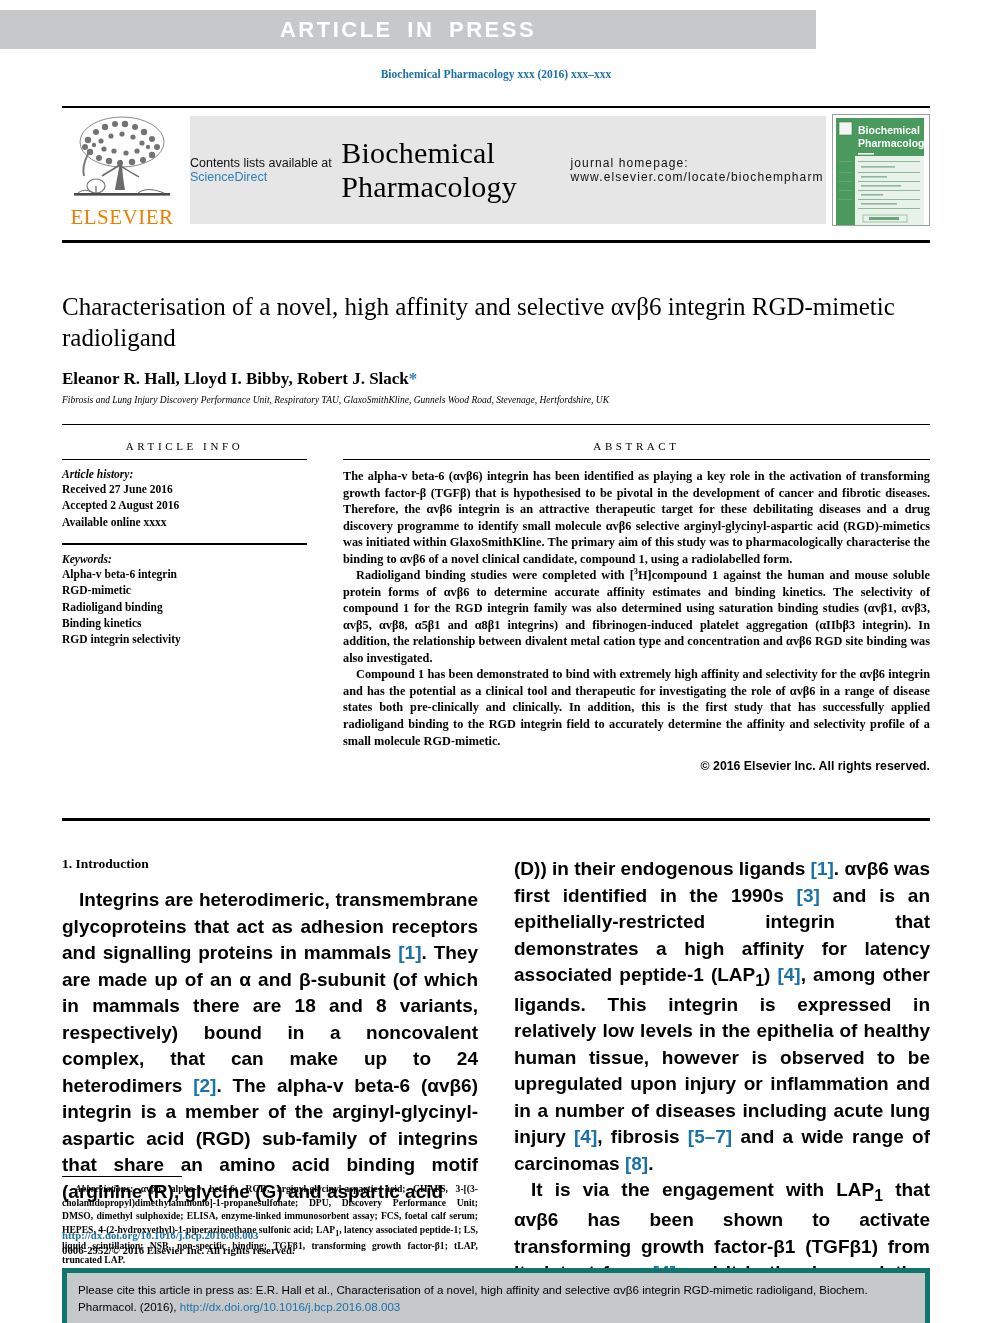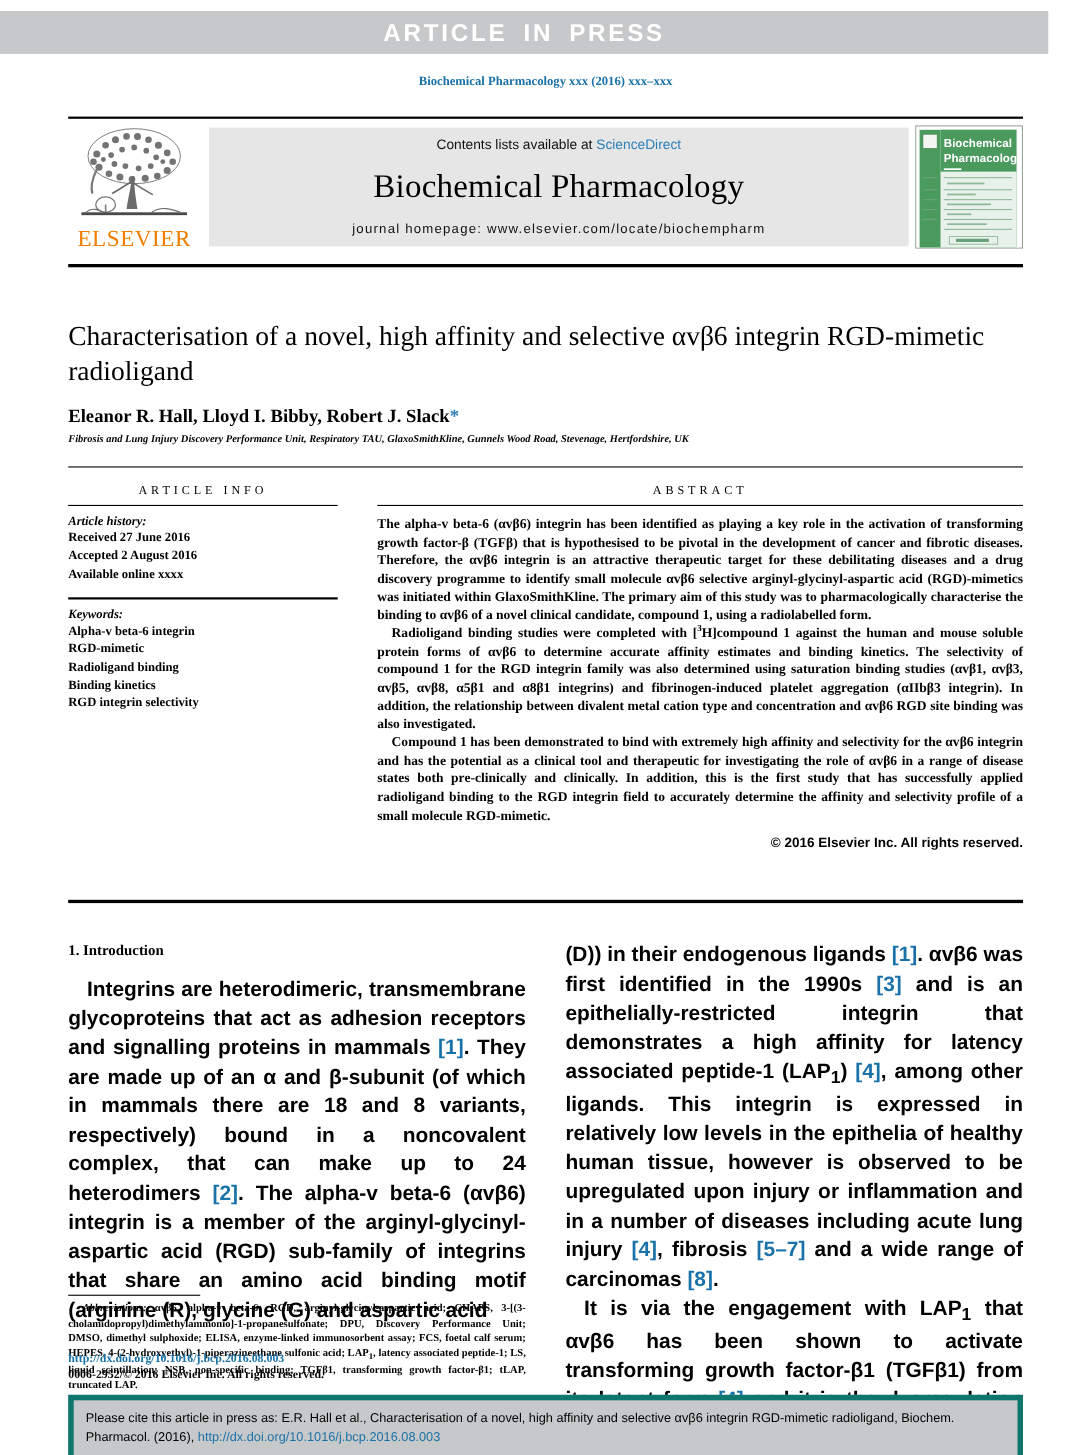--- a/index.html
+++ b/index.html
@@ -20,21 +20,21 @@
     width: 992px;
     height: 1323px;
     position: relative;
     box-sizing: border-box;
   }
 
   
   .aip-banner {
     position: absolute;
     left: 0; top: 10px;
-    width: 953px;
+    width: 816px;
     height: 39px;
     background: #c6c8ca;
     text-align: center;
   }
   .aip-banner-text {
     font-family: "Liberation Sans", sans-serif;
     font-weight: bold;
     font-size: 22px;
     letter-spacing: 2.5px;
     color: #ffffff;
@@ -85,21 +85,21 @@
     letter-spacing: 0.5px;
     color: #ef7d00;
     line-height: 1;
     margin-top: 1px;
   }
   .masthead-center {
     flex: 1 1 auto;
     background: #e6e6e6;
     margin: 4px 6px 6px 8px;
     display: flex;
-    flex-direction: column;
+    flex-direction: row;
     justify-content: space-between;
     align-items: center;
     padding: 8px 0 9px 0;
     box-sizing: border-box;
   }
   .contents-line {
     font-family: "Liberation Sans", sans-serif;
     font-size: 12.5px;
     color: #111;
   }
@@ -146,21 +146,21 @@
     font-family: "Liberation Serif", serif;
     font-weight: bold;
     font-size: 17px;
     margin-top: 16px;
     color: #000;
   }
   .corr-star { color: #2e7fba; font-weight: bold; }
   .affiliation {
     font-family: "Liberation Serif", serif;
     font-style: italic;
-    font-weight: bold;
+    font-weight: normal;
     font-size: 9.5px;
     margin-top: 6px;
     color: #000;
   }
 
   
   .info-rule-top {
     position: absolute; left: 62px; top: 424px;
     width: 868px; height: 1px; background: #000;
   }

